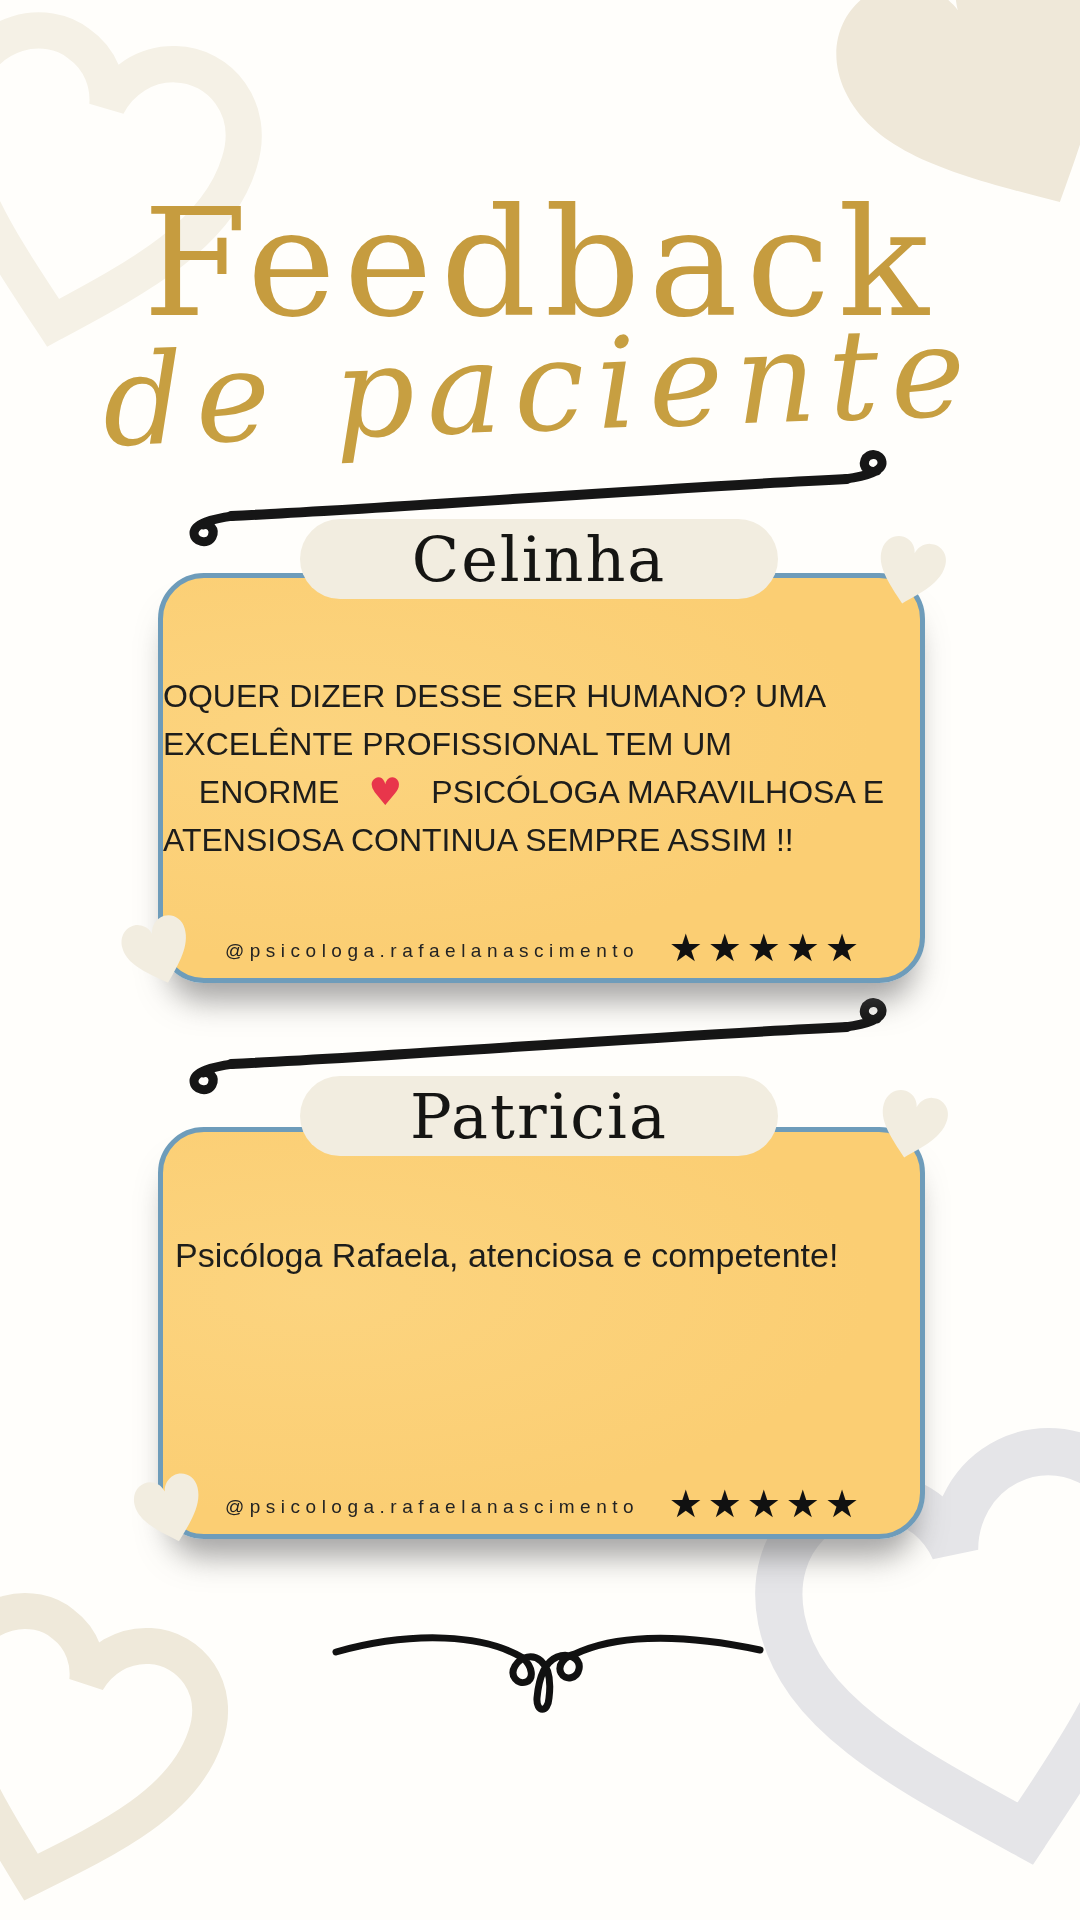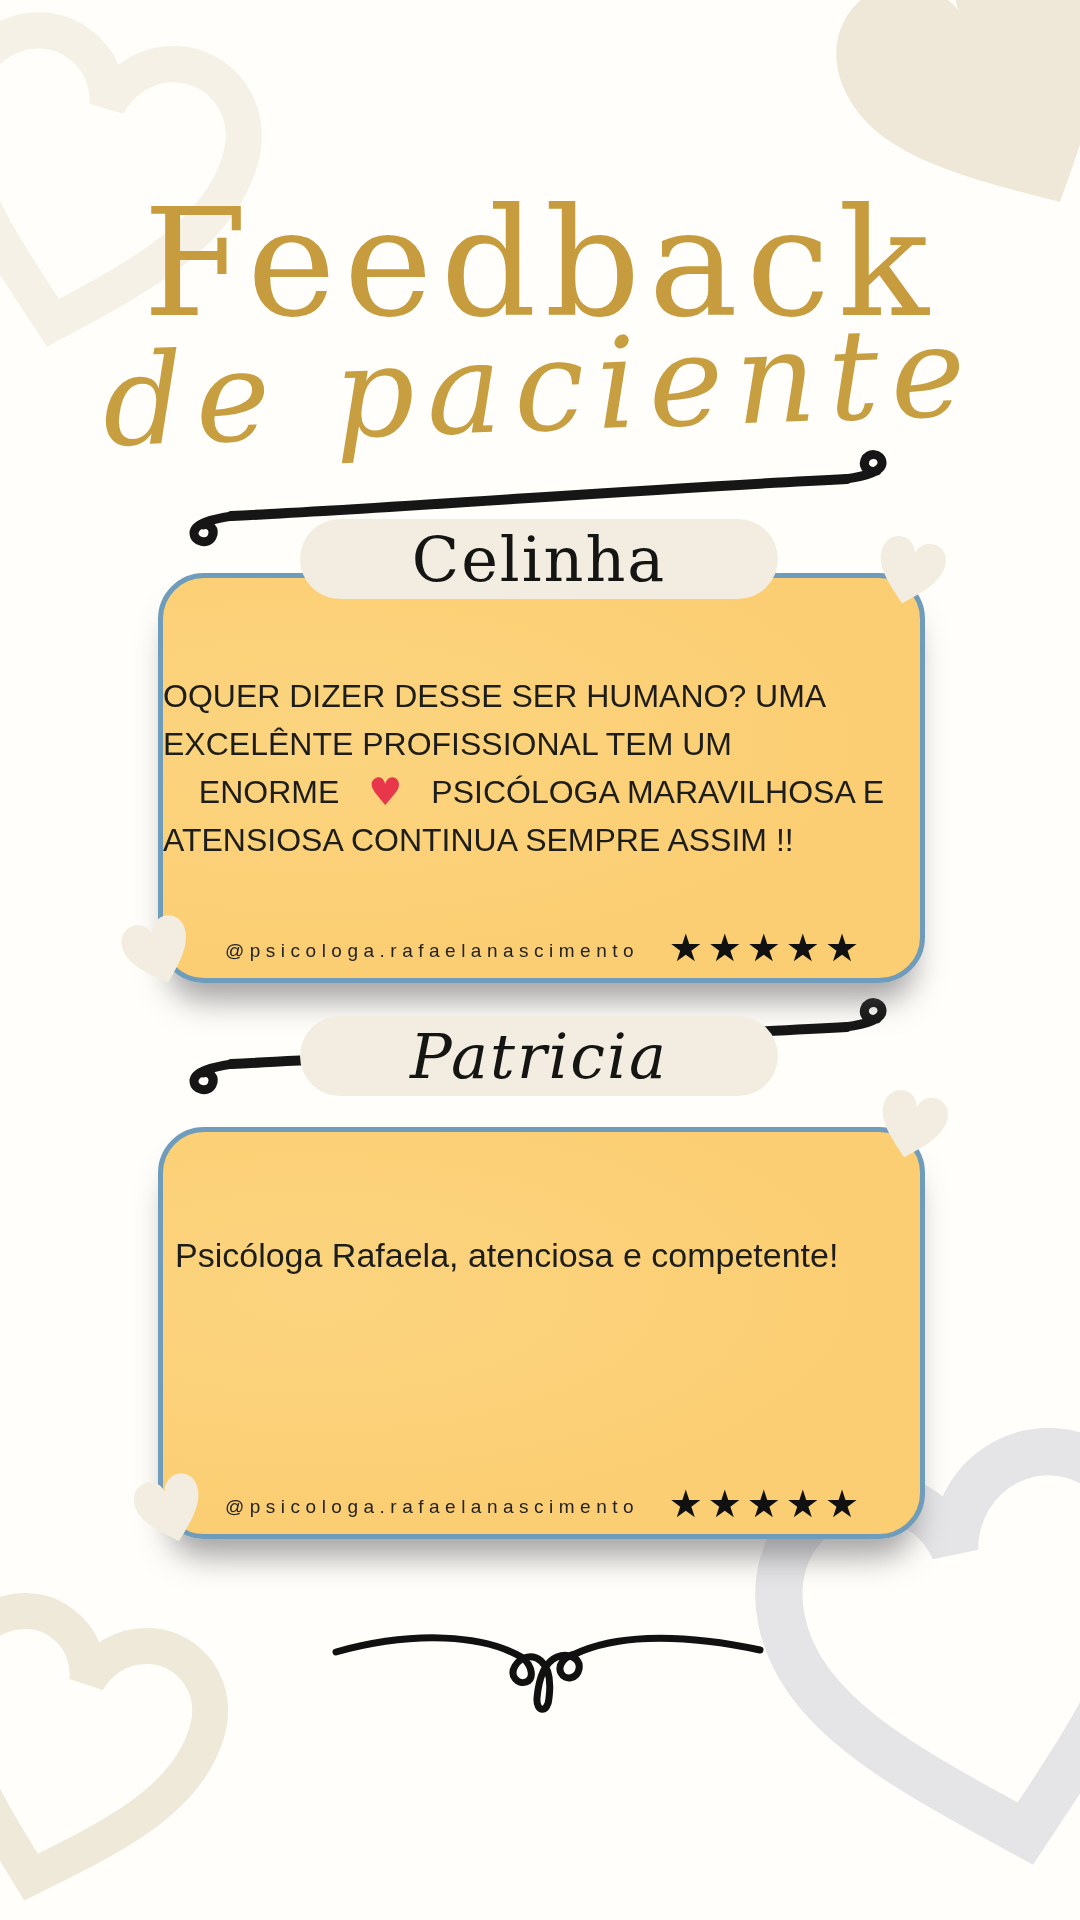--- a/index.html
+++ b/index.html
@@ -39,21 +39,21 @@
   .flourish{position:absolute;left:330px;top:1610px;width:436px;height:108px;z-index:1;}
   .divider svg,.flourish svg{display:block;overflow:visible;}
   
   .badge{
     position:absolute;left:300px;width:478px;height:80px;z-index:3;
     background:#F2EDE0;border-radius:48px;
     display:flex;align-items:center;justify-content:center;
     font-family:"DejaVu Serif",serif;font-size:62px;letter-spacing:2px;color:#151513;
   }
   .badge-1{top:519px;}
-  .badge-2{top:1016px;font-style:italic;}
+  .badge-2{top:1076px;}
   
   .card{
     position:absolute;left:158px;width:767px;z-index:2;box-sizing:border-box;
     background:radial-gradient(ellipse at 20% 40%, #FCD47F 0%, #FBCE73 65%);
     border:5px solid #6E9CBA;border-radius:46px;
     box-shadow:0 28px 30px -10px rgba(92,92,92,0.55);
   }
   .card-1{top:573px;height:410px;}
   .card-2{top:1127px;height:412px;}
   .testimonial{

